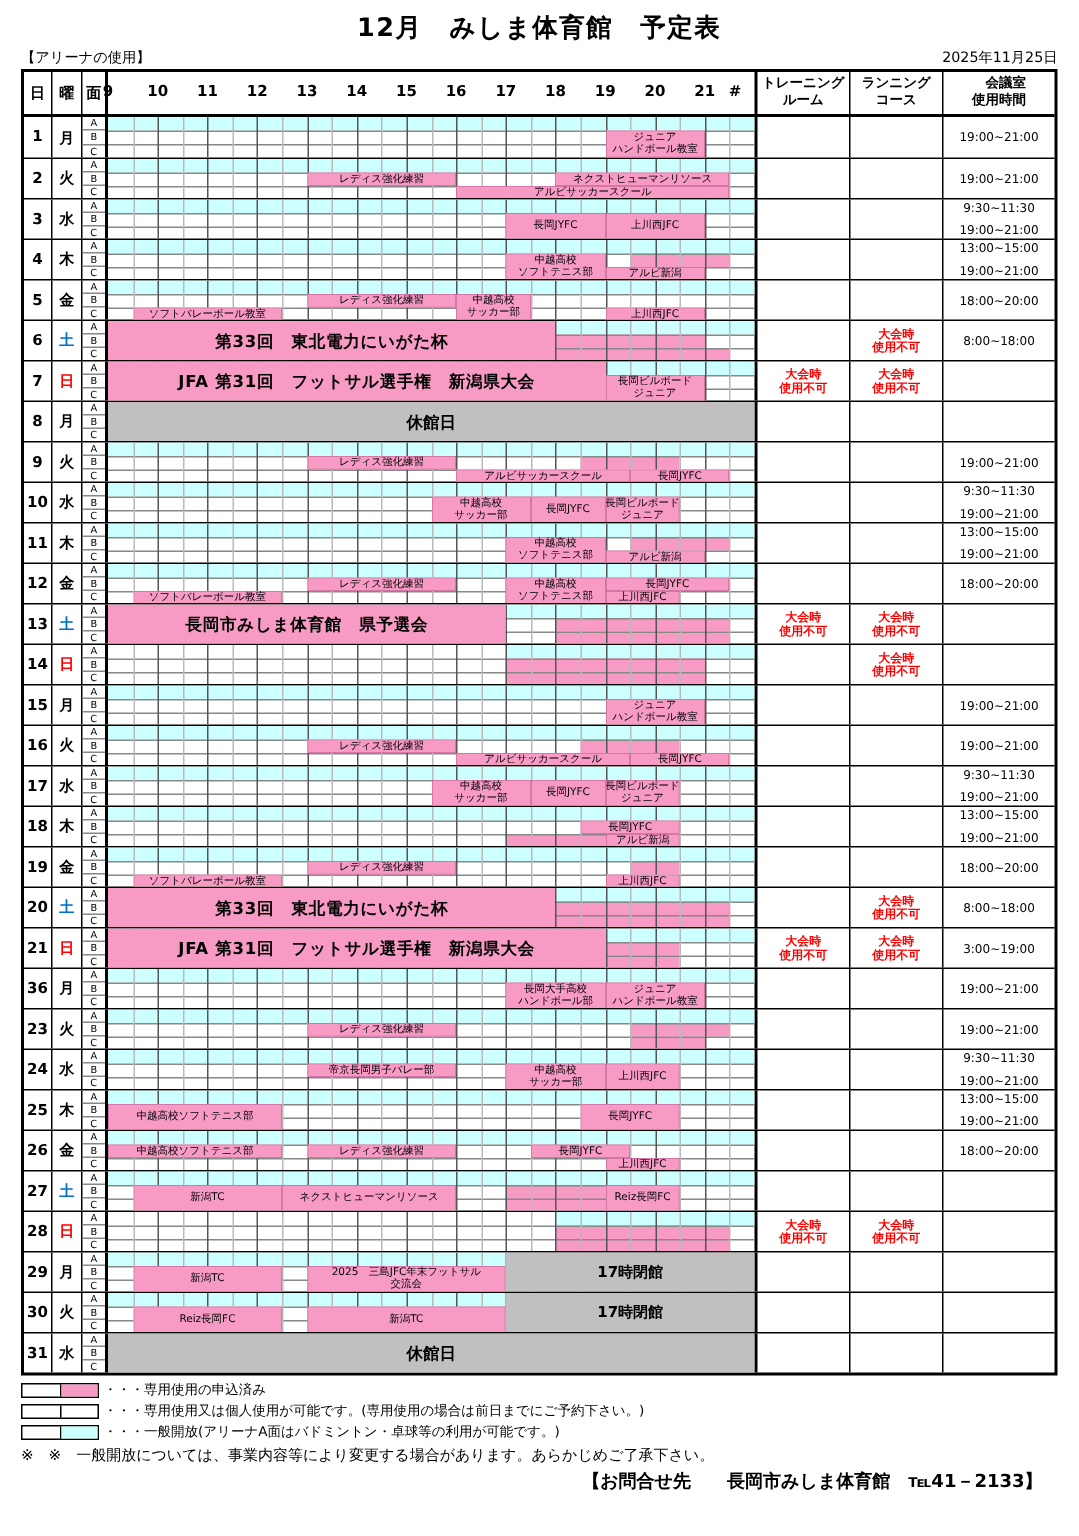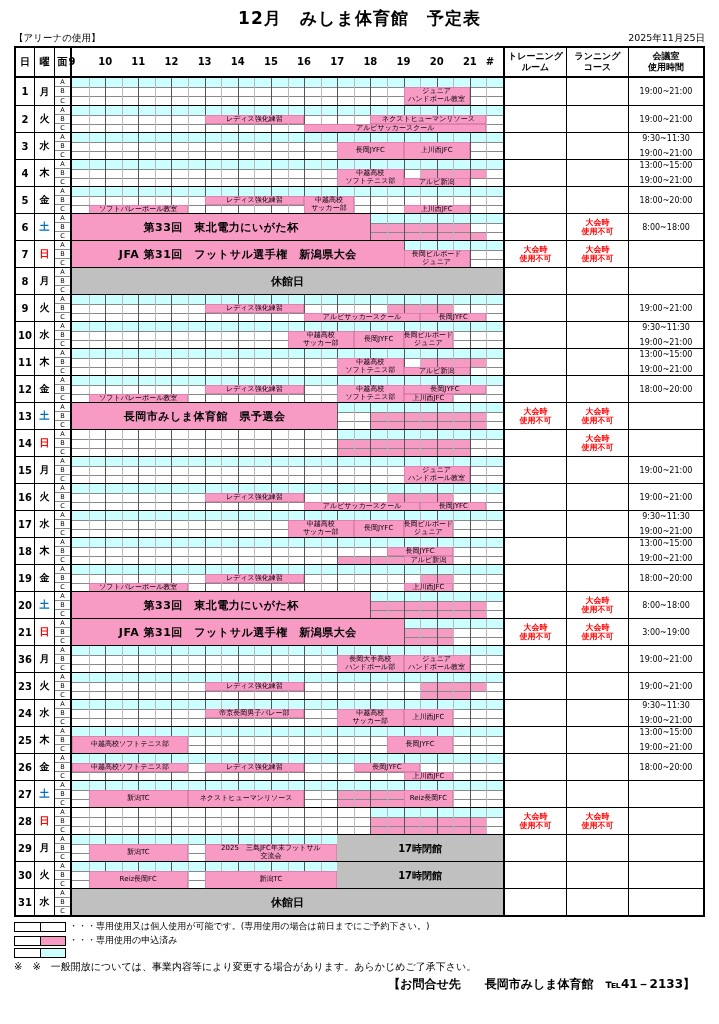--- a/index.html
+++ b/index.html
@@ -11,21 +11,21 @@
   .title{text-align:center; font-size:17px; font-weight:bold; padding-top:7px; letter-spacing:1px;}
   .subrow{display:flex; justify-content:space-between; align-items:flex-end; margin:2px 14px 0 14px; font-size:9.5px;}
   .table{margin:1px 14px 0 14px; border:2px solid var(--line);}
   .hdr{display:flex; height:30px; border-bottom:2px solid var(--line); font-weight:bold;}
   .hcell{display:flex; align-items:center; justify-content:center; font-size:10px; text-align:center;}
   .c-day{width:19px; border-right:1px solid var(--line); flex:none;}
   .c-wk{width:20px; border-right:1px solid var(--line); flex:none;}
   .c-men{width:17px; border-right:2px solid var(--line); flex:none;}
   .c-grid{flex:1; position:relative; border-right:2px solid var(--line);}
   .c-train,.c-run{width:62px; border-right:1px solid var(--line); flex:none;}
-  .c-meet{width:74px; flex:none;}
+  .c-meet{width:74px; flex:none;text-align:right;}
   .hdr .c-grid{position:relative;}
   .hour-lab{position:absolute; top:0; font-size:10px; transform:translateX(-50%); font-weight:bold;}
   .hdr-2line{white-space:pre-line; line-height:11px; font-size:9px;}
   
   .day-row{display:flex; height:27px; border-top:1px solid var(--line);}
   .day-row:first-child{border-top:none;}
   .cell{display:flex; align-items:center; justify-content:center;}
   .daynum{font-size:10px; font-weight:bold;}
   .wk{font-size:10px; font-weight:bold;}
   .wk.sat{color:var(--blue);} .wk.sun{color:var(--red);}
@@ -1713,34 +1713,35 @@
         <div class="cell c-run sidecell"></div>
         <div class="c-meet">
           <div class="meetcell one"></div>
         </div>
       </div>
     </div>
 </div>
 
 <div class="legend">
   <div class="leg-item">
+    <span class="swatch sw-pink">
+        <i></i>
+        <i></i>
+      </span>
+    <span>・・・専用使用の申込済み</span>
+  </div>
+  <div class="leg-item">
     <span class="swatch">
         <i></i>
         <i></i>
       </span>
     <span>・・・専用使用又は個人使用が可能です。(専用使用の場合は前日までにご予約下さい。)</span>
   </div>
   <div class="leg-item">
-    <span class="swatch sw-pink">
-        <i></i>
-        <i></i>
-      </span>
-    <span>・・・専用使用の申込済み</span>
-  </div>
-  <div class="leg-item">
     <span class="swatch sw-cyan">
         <i></i>
         <i></i>
       </span>
+    <span>・・・一般開放(アリーナA面はバドミントン・卓球等の利用が可能です。)</span>
   </div>
   <div class="leg-note">※　※　一般開放については、事業内容等により変更する場合があります。あらかじめご了承下さい。</div>
   <div class="contact">【お問合せ先　　長岡市みしま体育館　℡41－2133】</div>
 </div>
 
 </body></html>

